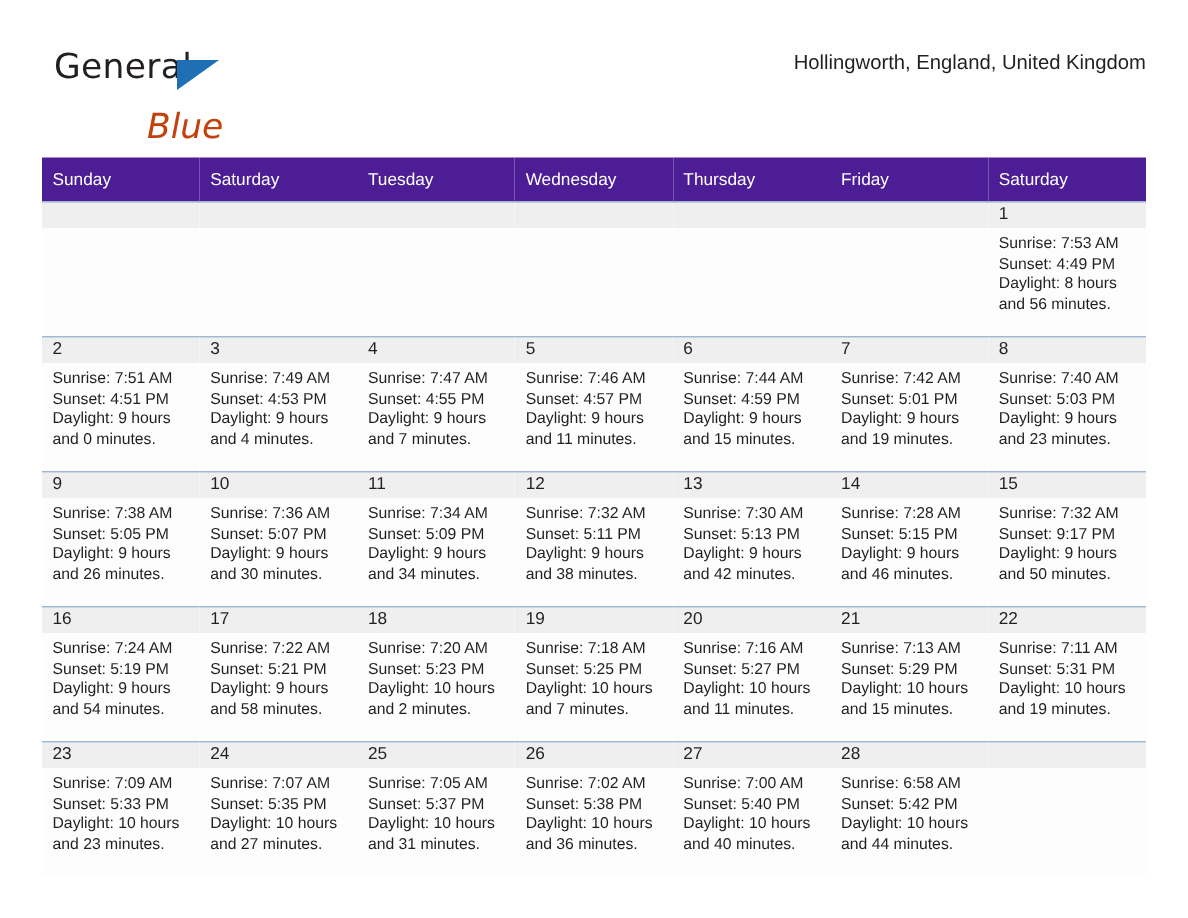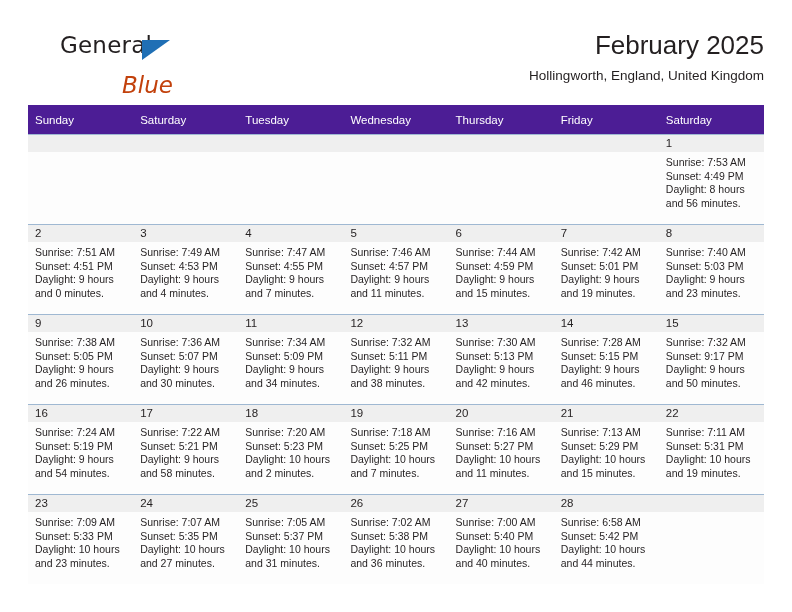--- a/index.html
+++ b/index.html
@@ -21,21 +21,20 @@
     box-sizing: border-box;
   }
 
   
   .header {
     position: absolute;
     left: 28px;
     top: 28px;
     right: 28px;
     height: 72px;
-    margin-left: 24px;
   }
   .brand {
     position: absolute;
     left: 8px;
     top: 4px;
     width: 220px;
     height: 60px;
   }
   .brand-general {
     position: absolute;
@@ -138,21 +137,20 @@
 
   <div class="header">
 
     <div class="brand">
       <span class="brand-general">General</span>
       <span class="brand-triangle"></span>
       <span class="brand-blue">Blue</span>
     </div>
 
     <div class="title-block">
-      <div class="month-title">February 2025</div>
       <div class="location-sub">Hollingworth, England, United Kingdom</div>
     </div>
 
   </div>
 
   <table class="calendar">
     <thead>
       <tr>
         <th>Sunday</th>
         <th>Saturday</th>

